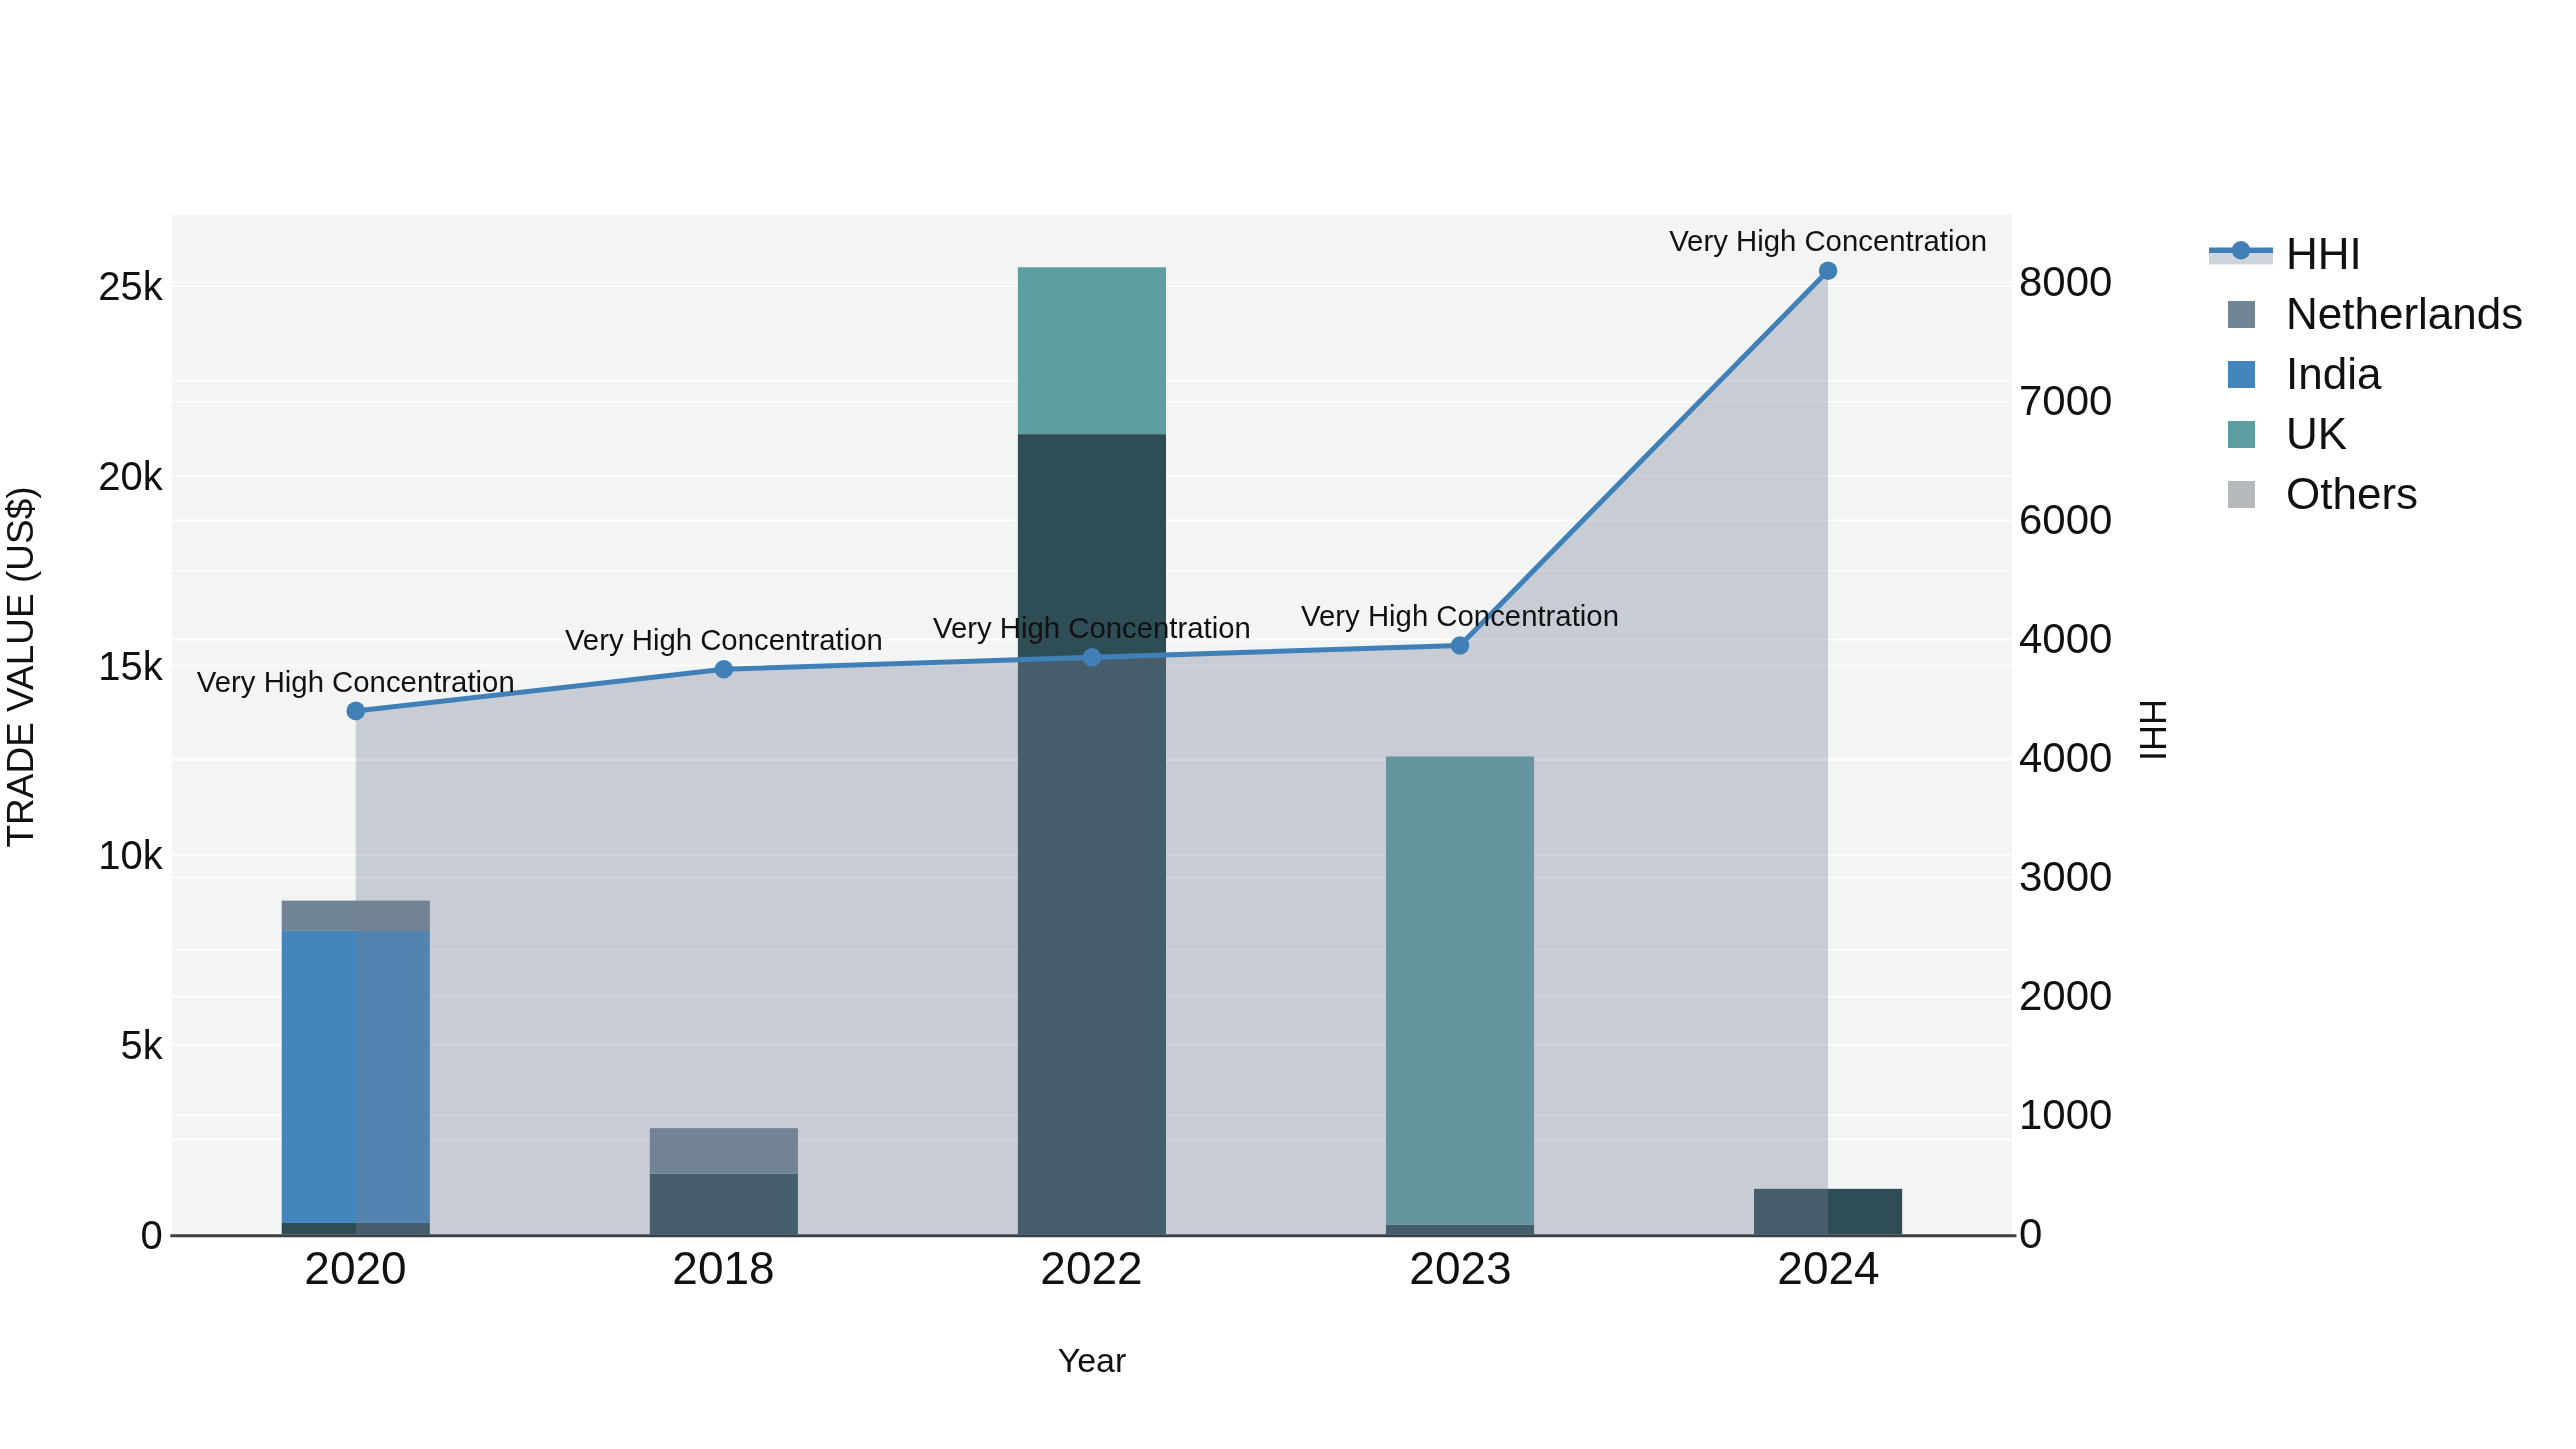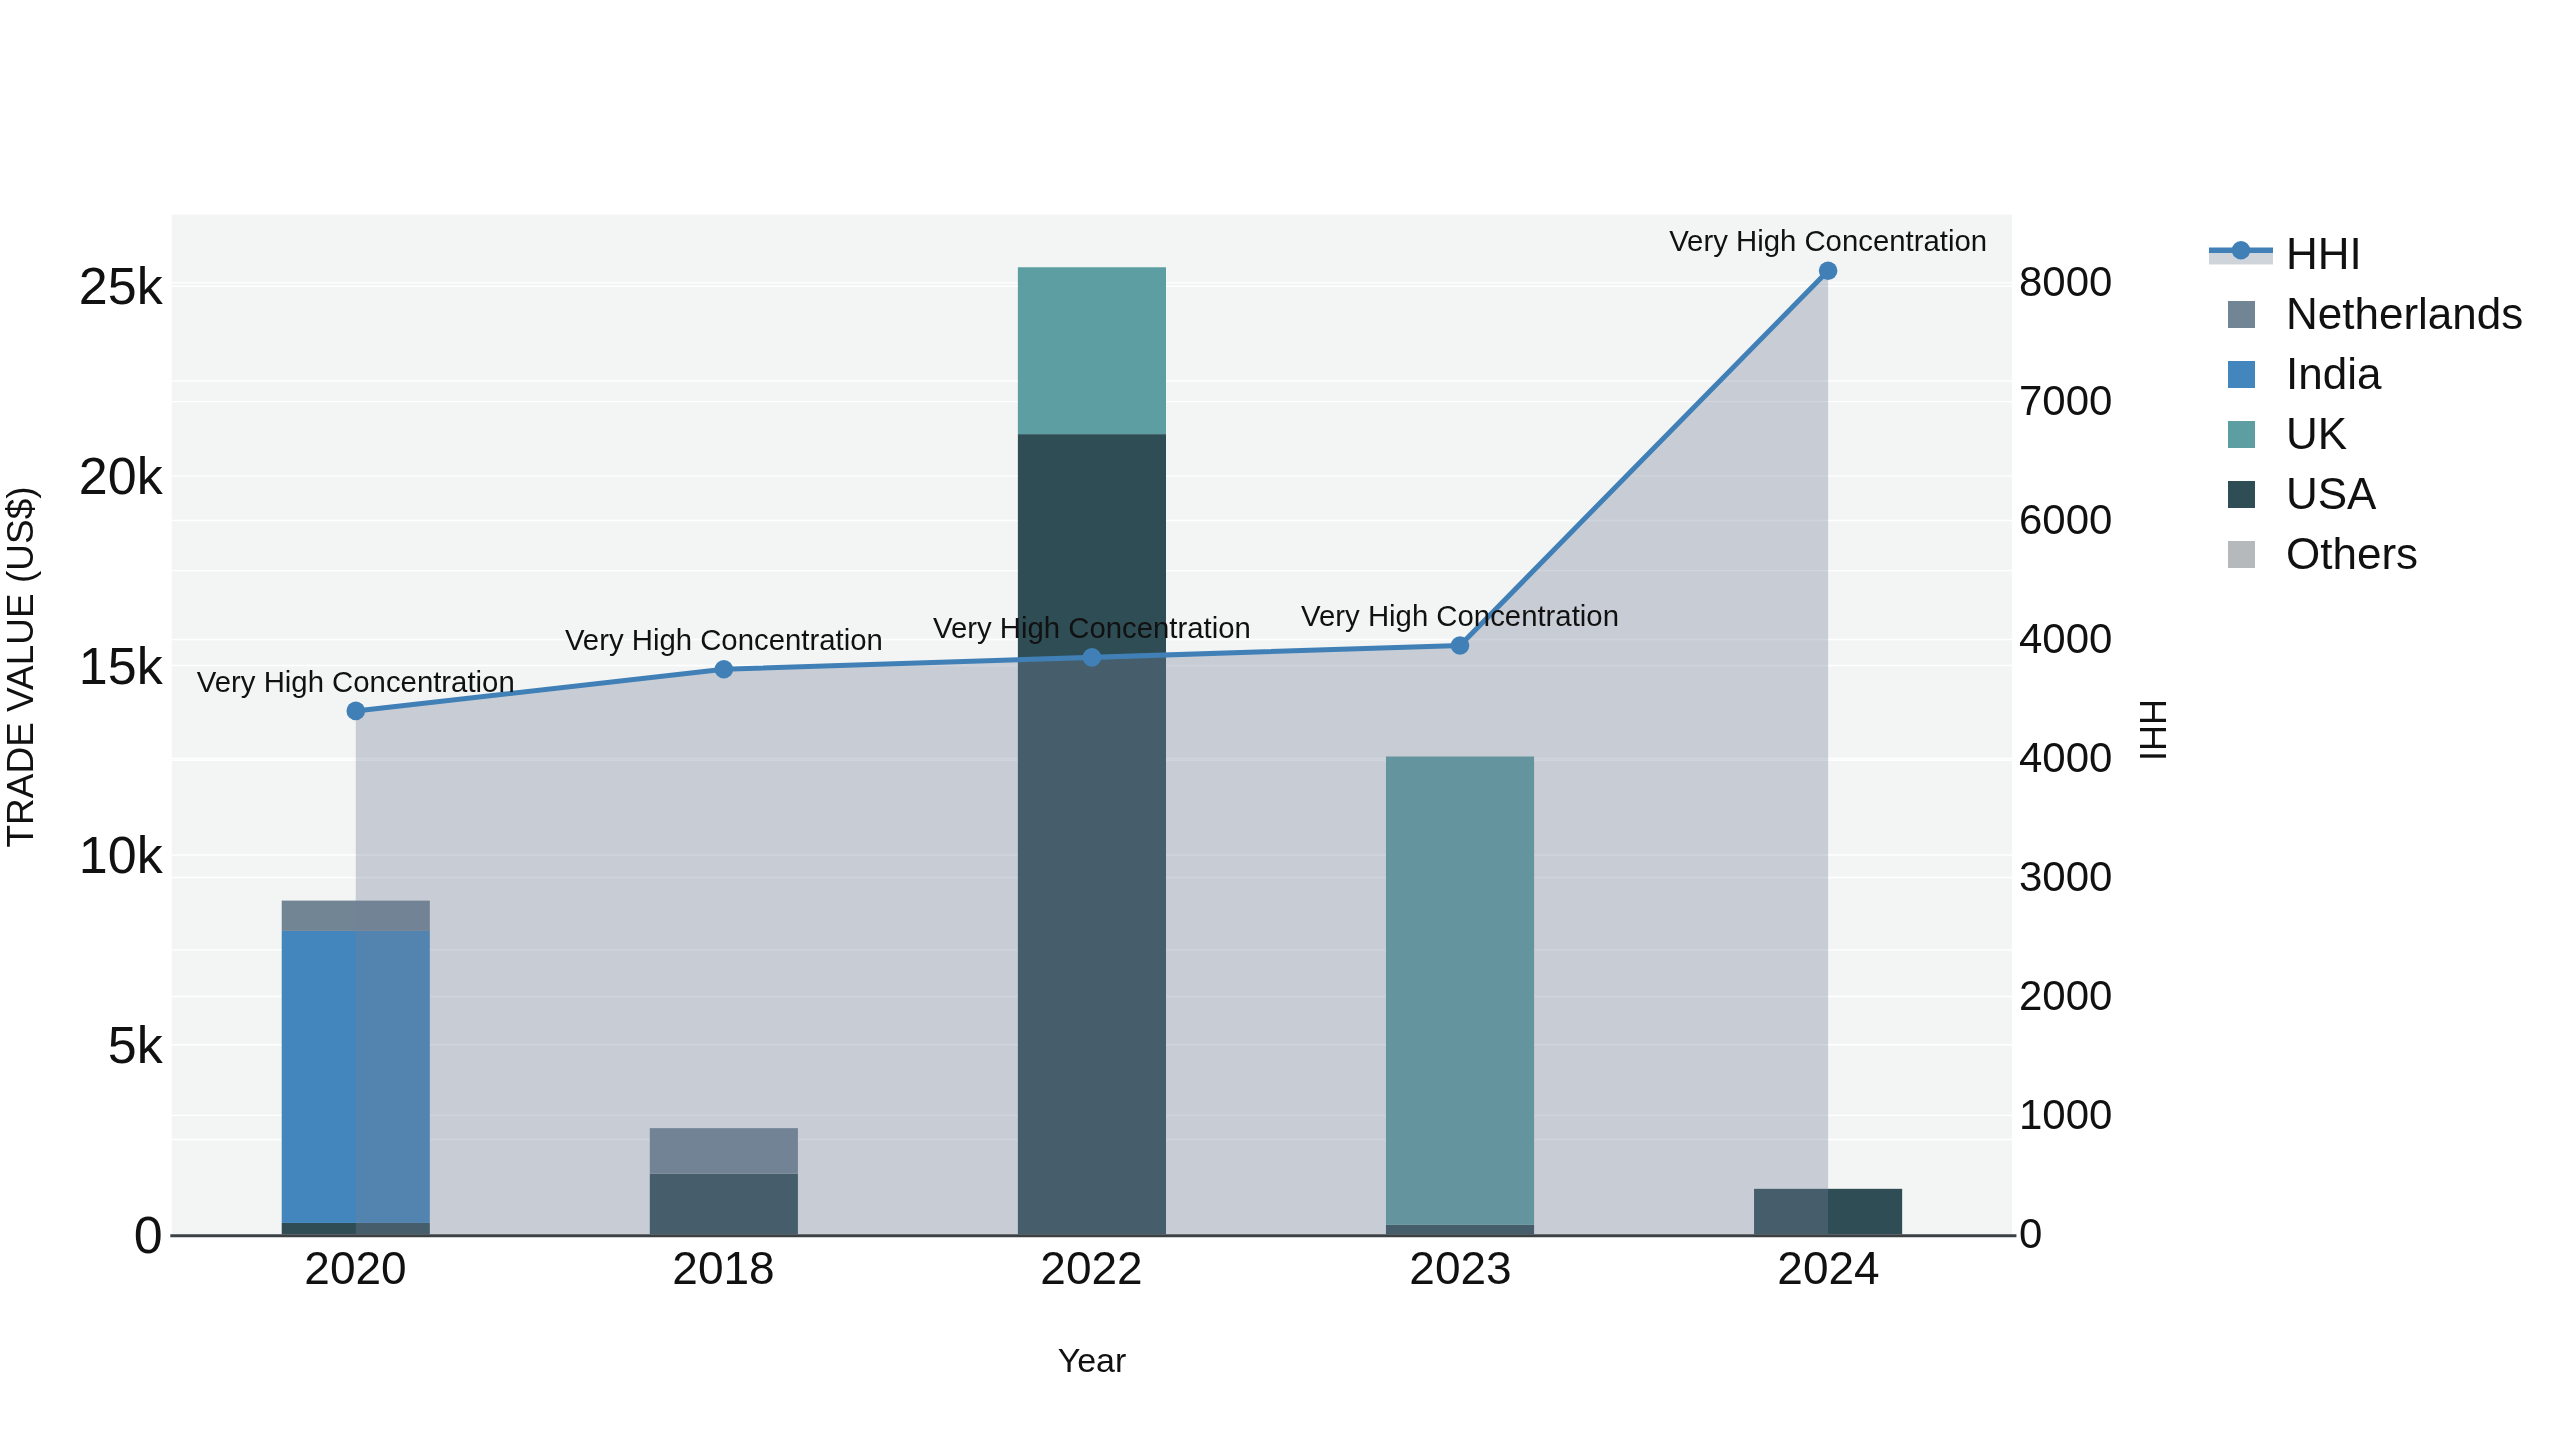--- a/index.html
+++ b/index.html
@@ -7,21 +7,21 @@
     position:relative;width:2576px;height:1449px;background:#ffffff;
     font-family:"Liberation Sans",sans-serif;overflow:hidden;
   }
   .chart-title{
     position:absolute;left:0;top:61px;width:2576px;text-align:center;
     font-size:46px;line-height:61px;color:#222;
   }
   #chart-svg{position:absolute;left:0;top:0;}
   .tick-left{
     position:absolute;left:5.7px;width:157px;text-align:right;
-    font-size:52px;line-height:52px;color:#111;
+    font-size:40px;line-height:52px;color:#111;
   }
   .tick-right{
     position:absolute;left:2019px;width:286px;text-align:left;
     font-size:42px;line-height:54px;color:#111;
   }
   .tick-x{
     position:absolute;width:229px;text-align:center;top:1243px;
     font-size:46px;line-height:50px;color:#111;
   }
   .axis-title-left{
@@ -151,25 +151,19 @@
         <div class="legend-label">India</div>
       </div>
       <div class="legend-item">
         <div class="legend-swatch-box">
           <div class="legend-swatch" style="background: rgb(92, 158, 161);"></div>
         </div>
         <div class="legend-label">UK</div>
       </div>
       <div class="legend-item">
         <div class="legend-swatch-box">
-          <div class="legend-swatch" style="background: rgb(46, 77, 84);"></div>
-        </div>
-        <div class="legend-label">USA</div>
-      </div>
-      <div class="legend-item">
-        <div class="legend-swatch-box">
           <div class="legend-swatch" style="background: rgb(182, 185, 188);"></div>
         </div>
         <div class="legend-label">Others</div>
       </div>
     </div>
 </div>
 
 
 </body></html>

